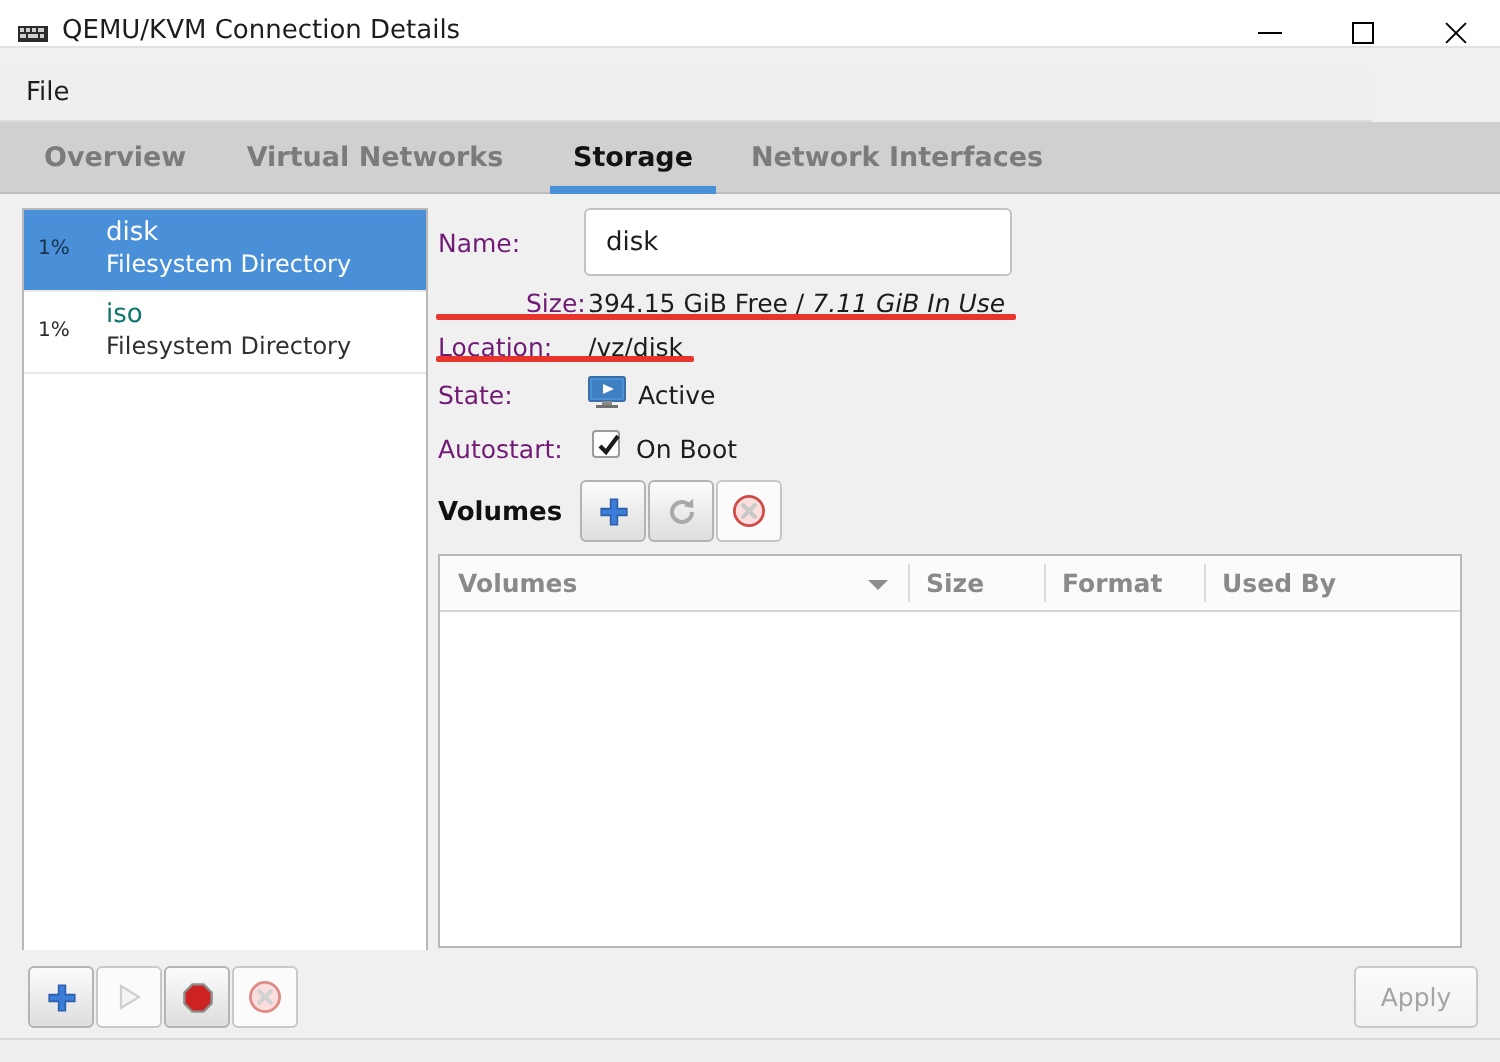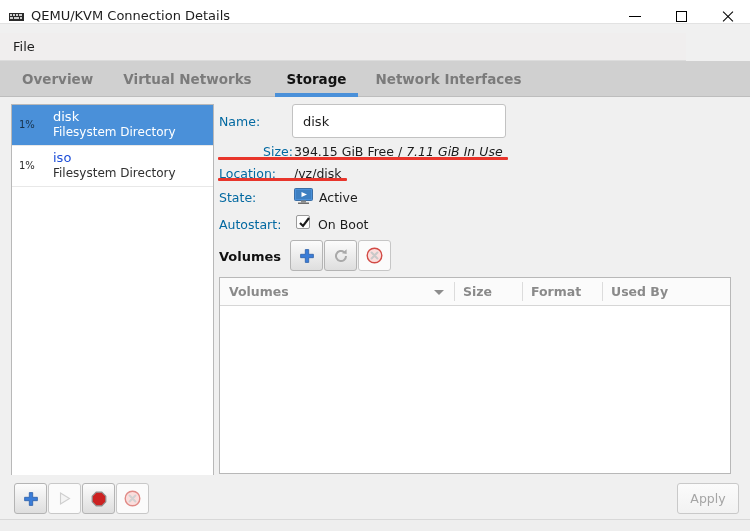--- a/index.html
+++ b/index.html
@@ -162,41 +162,41 @@
     position: absolute;
     left: 7px; top: 14px;
     font-size: 10px;
     color: #2b2b2b;
   }
   .pool-row.selected .pool-pct { color: #17314a; }
   .pool-name {
     position: absolute;
     left: 41px; top: 4px;
     font-size: 13px;
-    color: #1d4ed8;
+    color: #0f766e;
   }
   .pool-sub {
     position: absolute;
     left: 41px; top: 20px;
     font-size: 12px;
     color: #303030;
   }
   .pool-row.selected .pool-name,
   .pool-row.selected .pool-sub { color: #ffffff; }
 
   
   .detail {
     position: absolute;
     left: 219px; top: 0px;
     width: 520px; height: 378px;
   }
   .field-label {
     position: absolute;
     font-size: 12.5px;
-    color: #0369a1;
+    color: #701a75;
     white-space: nowrap;
   }
   .field-value {
     position: absolute;
     font-size: 12.5px;
     color: #1c1c1c;
     white-space: nowrap;
   }
 
   

